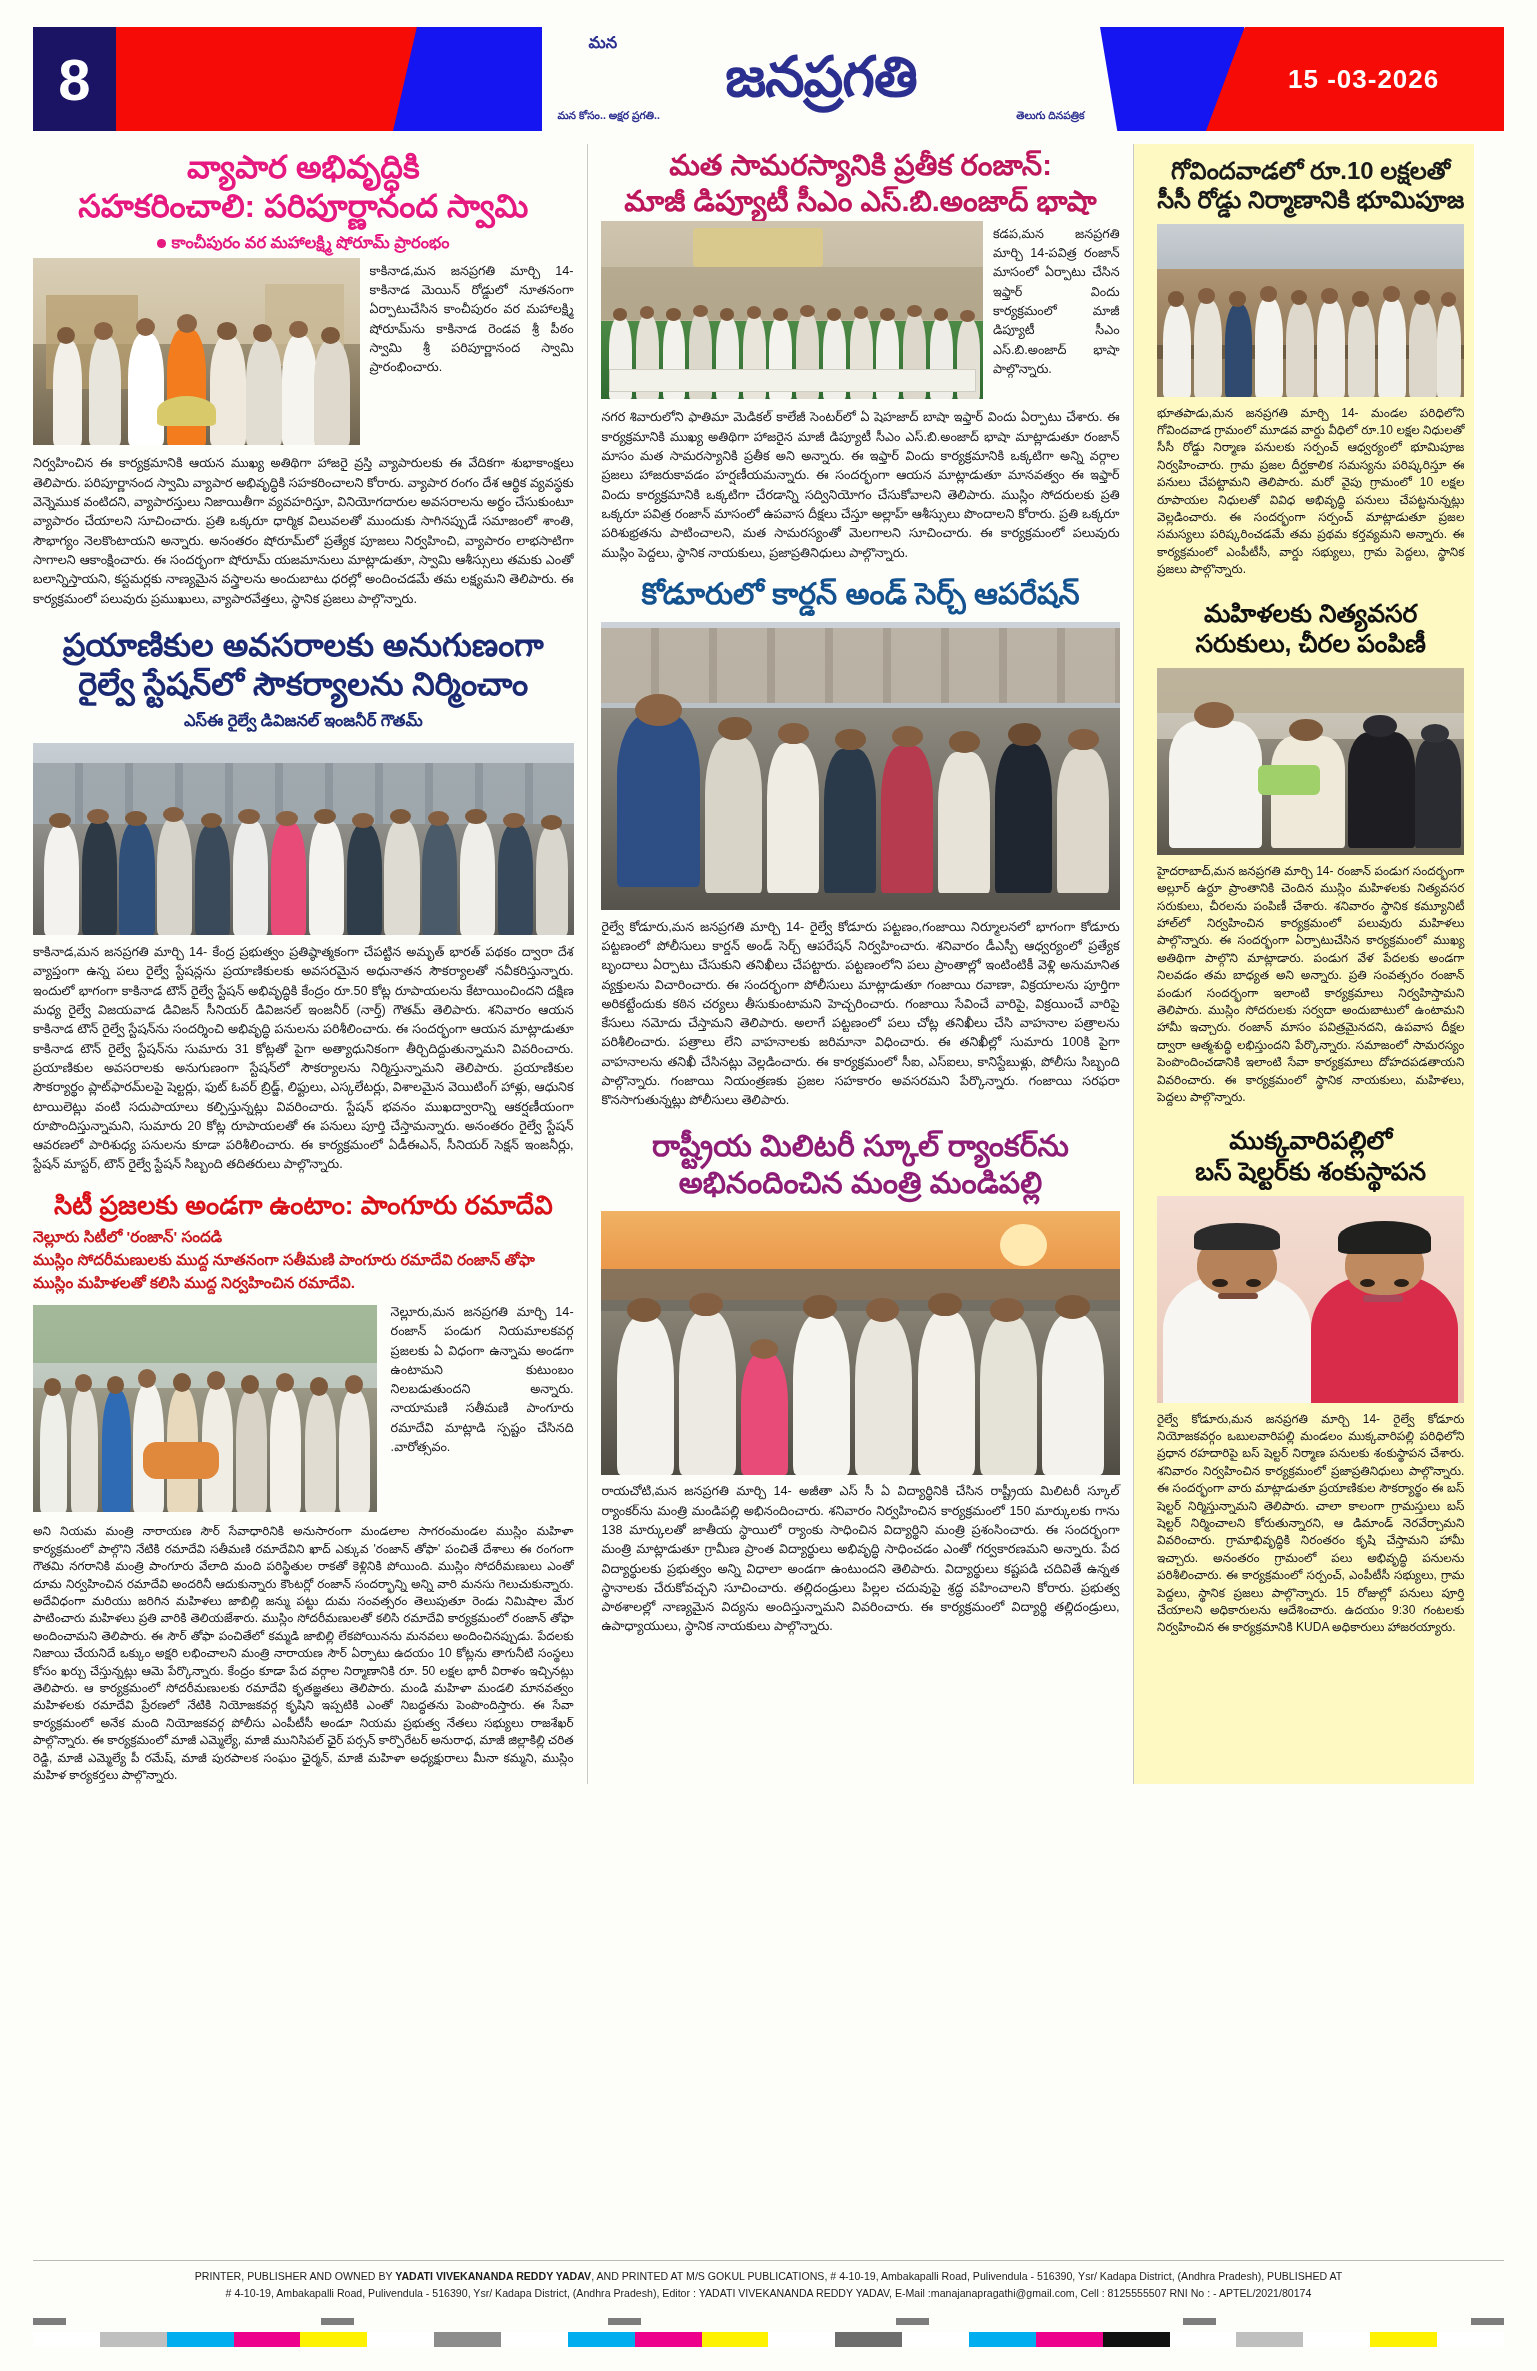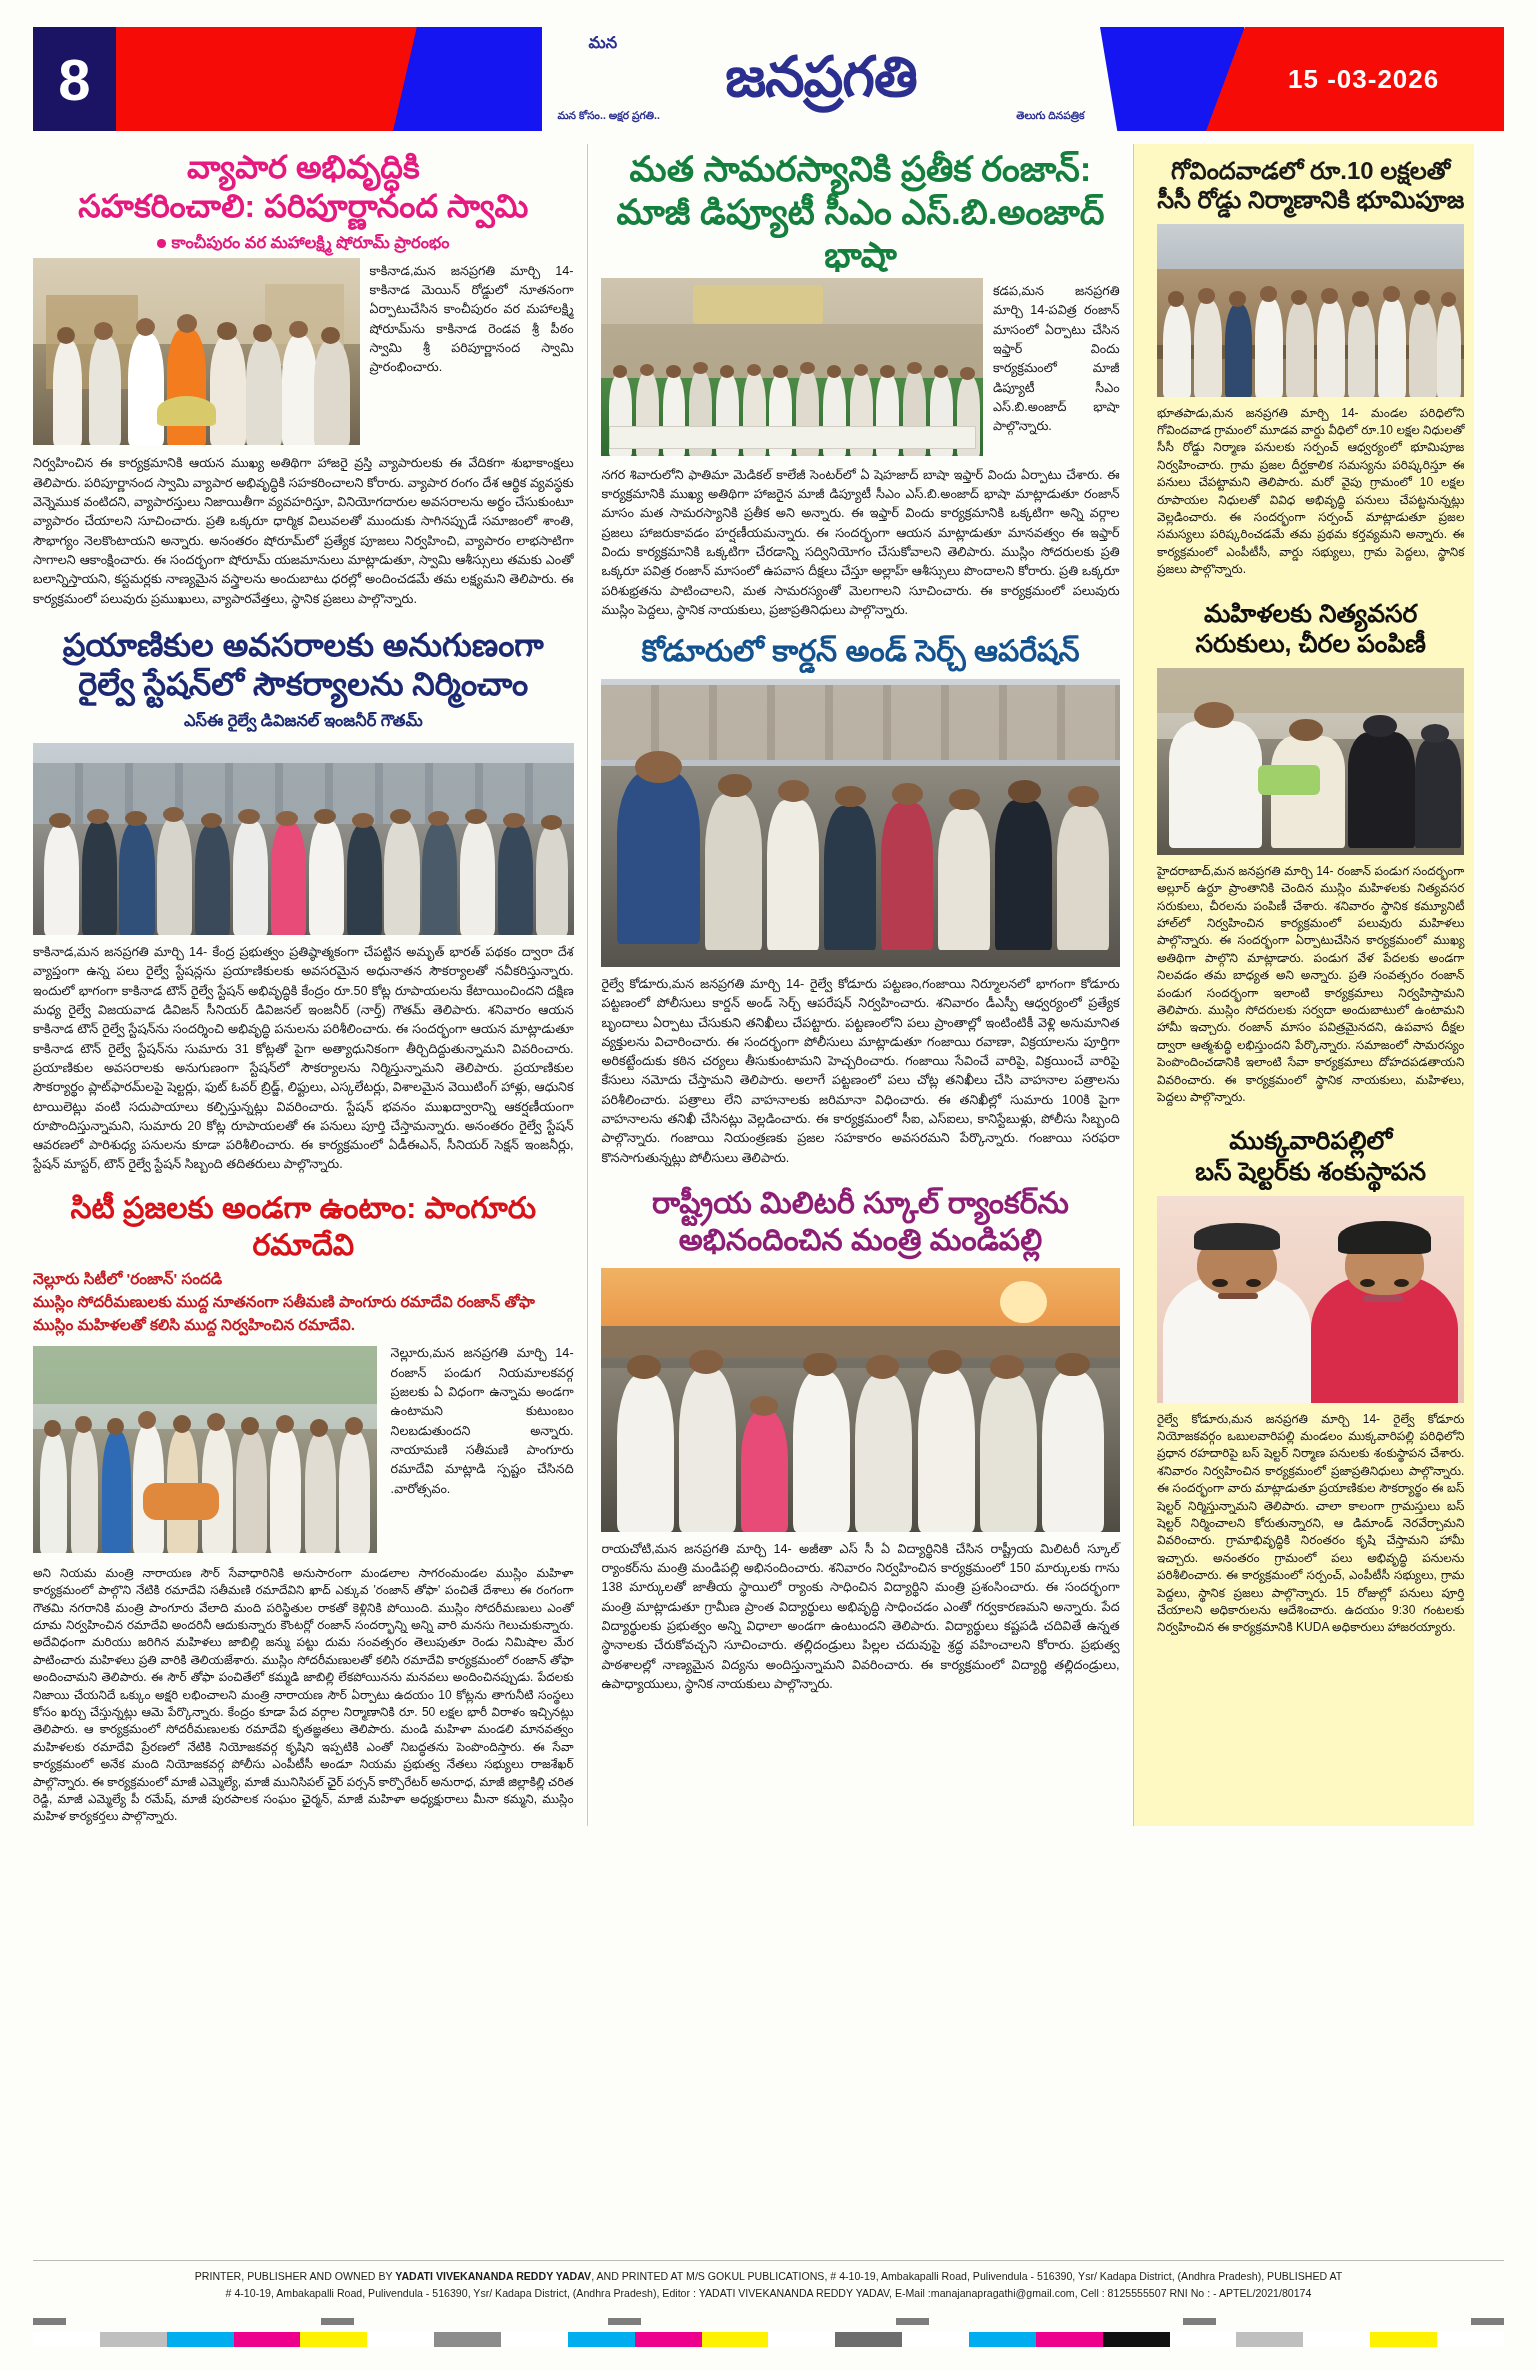--- a/index.html
+++ b/index.html
@@ -99,25 +99,25 @@
   .col-3 { padding-left: 13.4px; }
 
   
   .hl {
     text-align: center;
     font-weight: bold;
     line-height: 1.22;
     font-family: "Liberation Sans", sans-serif;
   }
   .hl-pink  { color: #e5197f; font-size: 32px; }
-  .hl-orange{ color: #15803d; font-size: 35px; text-align: center; }
+  .hl-orange{ color: #be185d; font-size: 29px; text-align: center; }
   .hl-dark  { color: #1a1a1a; font-size: 24px; }
   .hl-navy  { color: #1b2a72; font-size: 32px; }
   .hl-blue  { color: #14528f; font-size: 30px; }
-  .hl-red   { color: #d81218; font-size: 30px; }
+  .hl-red   { color: #d81218; font-size: 26px; }
   .hl-purple{ color: #8e1d76; font-size: 30px; }
   .hl-black { color: #111; font-size: 25px; }
 
   .subhead {
     text-align: center;
     font-size: 16.3px;
     font-weight: bold;
     margin-top: 6.7px;
   }
   .subhead-pink { color: #e5197f; }

